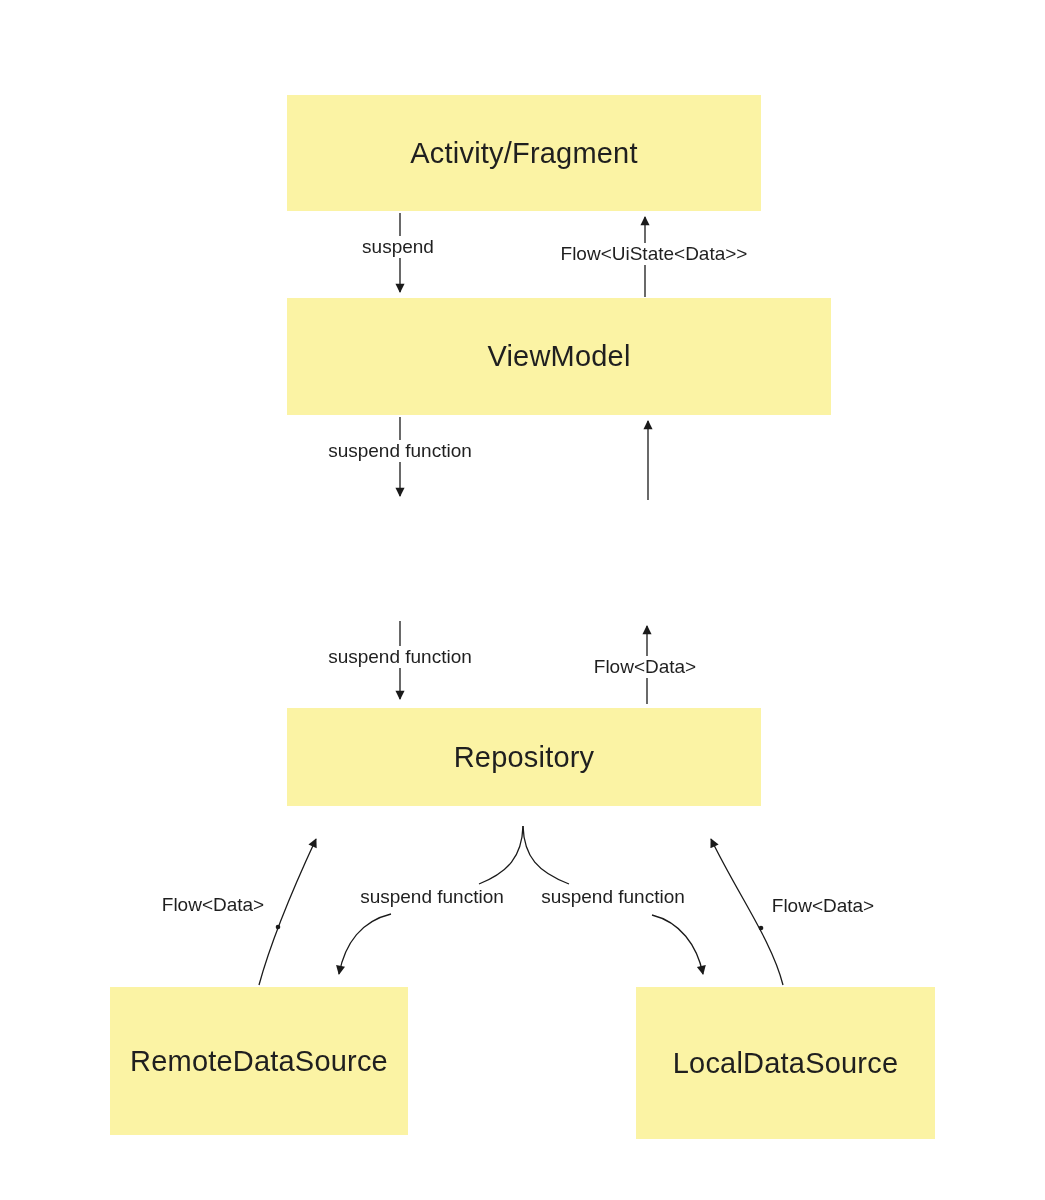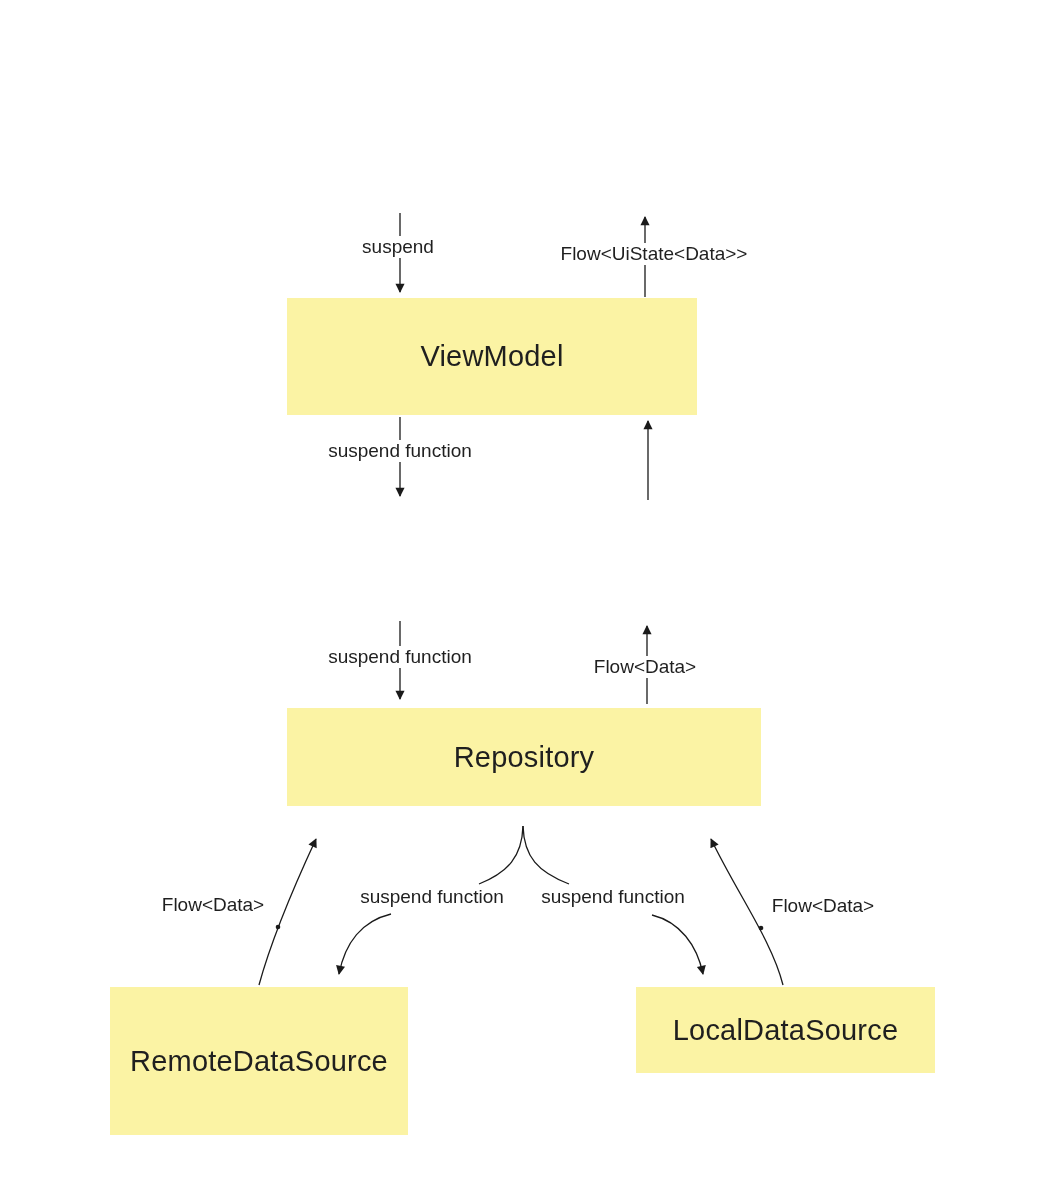--- a/index.html
+++ b/index.html
@@ -88,35 +88,38 @@
 
     <path class="edge" d="M391 914 C362 921 345 943 339 974" marker-end="url(#arrowhead)"></path>
     <path class="edge" d="M259 985 C271 941 290 895 316 839" marker-end="url(#arrowhead)"></path>
     <circle class="joint-dot" cx="278" cy="927" r="2.3"></circle>
 
     <path class="edge" d="M652 915 C680 922 697 945 703 974" marker-end="url(#arrowhead)"></path>
     <path class="edge" d="M783 985 C772 941 737 893 711 839" marker-end="url(#arrowhead)"></path>
     <circle class="joint-dot" cx="761" cy="928" r="2.3"></circle>
   </svg>
 
+  <div class="box" style="left:287px; top:95px; width:474px; height:116px;">
+    <span>Activity/Fragment</span>
+  </div>
 
-  <div class="box" style="left:287px; top:298px; width:410px; height:117px;">
+  <div class="box" style="left:287px; top:298px; width:544px; height:117px;">
     <span>ViewModel</span>
   </div>
 
 
   <div class="box" style="left:287px; top:708px; width:474px; height:98px;">
     <span>Repository</span>
   </div>
 
   <div class="box" style="left:110px; top:987px; width:298px; height:148px;">
     <span>RemoteDataSource</span>
   </div>
 
-  <div class="box" style="left:636px; top:987px; width:299px; height:86px;">
+  <div class="box" style="left:636px; top:987px; width:299px; height:152px;">
     <span>LocalDataSource</span>
   </div>
 
   <span class="edge-label" style="left:398px; top:236px;">suspend</span>
   <span class="edge-label" style="left:642px; top:243px;margin-left:12px;">Flow&lt;UiState&lt;Data&gt;&gt;</span>
 
   <span class="edge-label" style="left:400px; top:440px;">suspend function</span>
 
   <span class="edge-label" style="left:400px; top:646px;">suspend function</span>
   <span class="edge-label" style="left:645px; top:656px;">Flow&lt;Data&gt;</span>

